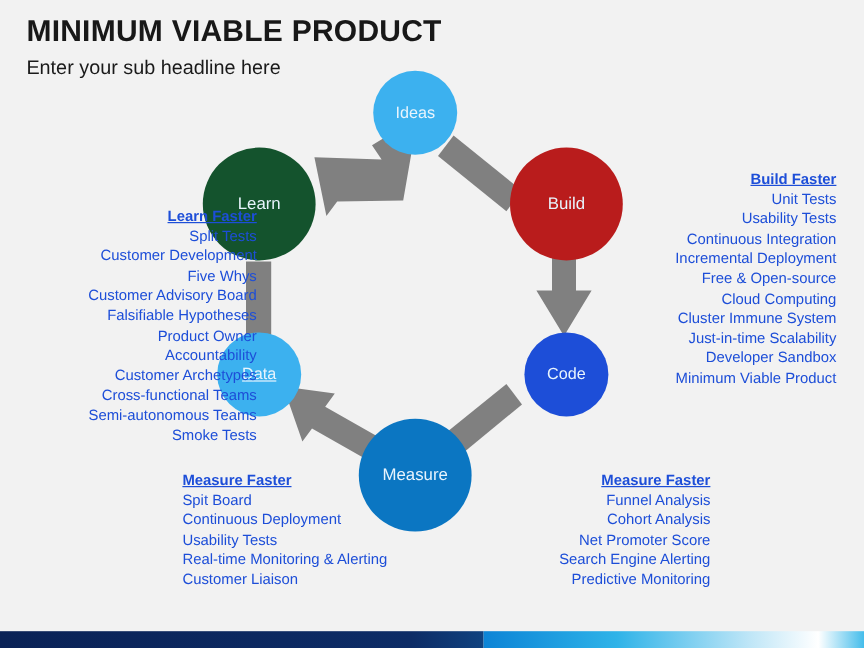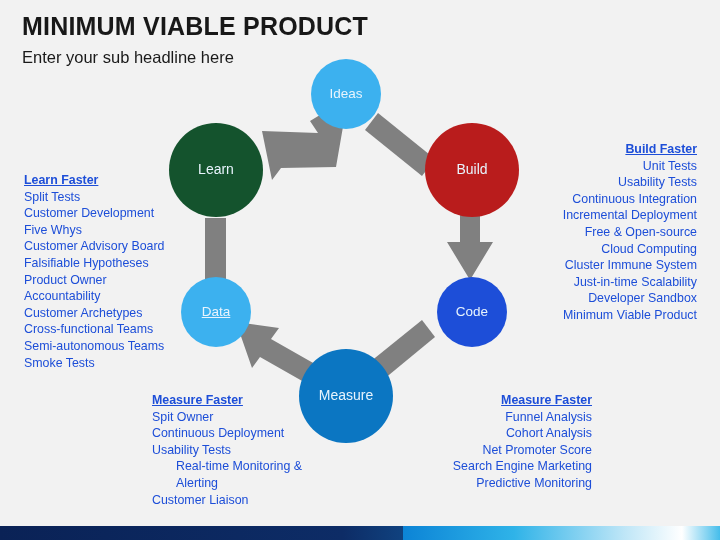--- a/index.html
+++ b/index.html
@@ -82,24 +82,24 @@
     display: block;
     white-space: nowrap;
   }
   .txt-block .item {
     display: block;
     white-space: nowrap;
   }
   .align-left  { text-align: left; }
   .align-right { text-align: right; }
 
-  #block-learn    { left: 24px;  top: 172px; width: 190px; }
+  #block-learn    { left: 24px;  top: 172px; width: 190px; text-align: right; }
   #block-build    { left: 525px; top: 141px; width: 172px; }
   #block-measure-left  { left: 152px; top: 392px; width: 180px; }
-  #block-measure-left .item.wrap { white-space: normal; margin-left: 24px; }
+  #block-measure-left .item.wrap { white-space: normal; }
   #block-measure-right { left: 430px; top: 392px; width: 162px; }
 
   
   #bottom-bar {
     position: absolute;
     left: 0;
     bottom: 0;
     width: 720px;
     height: 14px;
   }
@@ -192,33 +192,33 @@
     <span class="item">Free &amp; Open-source</span>
     <span class="item">Cloud Computing</span>
     <span class="item">Cluster Immune System</span>
     <span class="item">Just-in-time Scalability</span>
     <span class="item">Developer Sandbox</span>
     <span class="item">Minimum Viable Product</span>
   </div>
 
   <div class="txt-block align-left" id="block-measure-left">
     <span class="heading">Measure Faster</span>
-    <span class="item">Spit Owner</span>
+    <span class="item">Spit Board</span>
     <span class="item">Continuous Deployment</span>
     <span class="item">Usability Tests</span>
     <span class="item wrap">Real-time Monitoring &amp; Alerting</span>
     <span class="item">Customer Liaison</span>
   </div>
 
   <div class="txt-block align-right" id="block-measure-right">
     <span class="heading">Measure Faster</span>
     <span class="item">Funnel Analysis</span>
     <span class="item">Cohort Analysis</span>
     <span class="item">Net Promoter Score</span>
-    <span class="item">Search Engine Marketing</span>
+    <span class="item">Search Engine Alerting</span>
     <span class="item">Predictive Monitoring</span>
   </div>
 
   <div id="bottom-bar">
     <div class="seg-navy"></div>
     <div class="seg-blue"></div>
   </div>
 
 </div>
 

